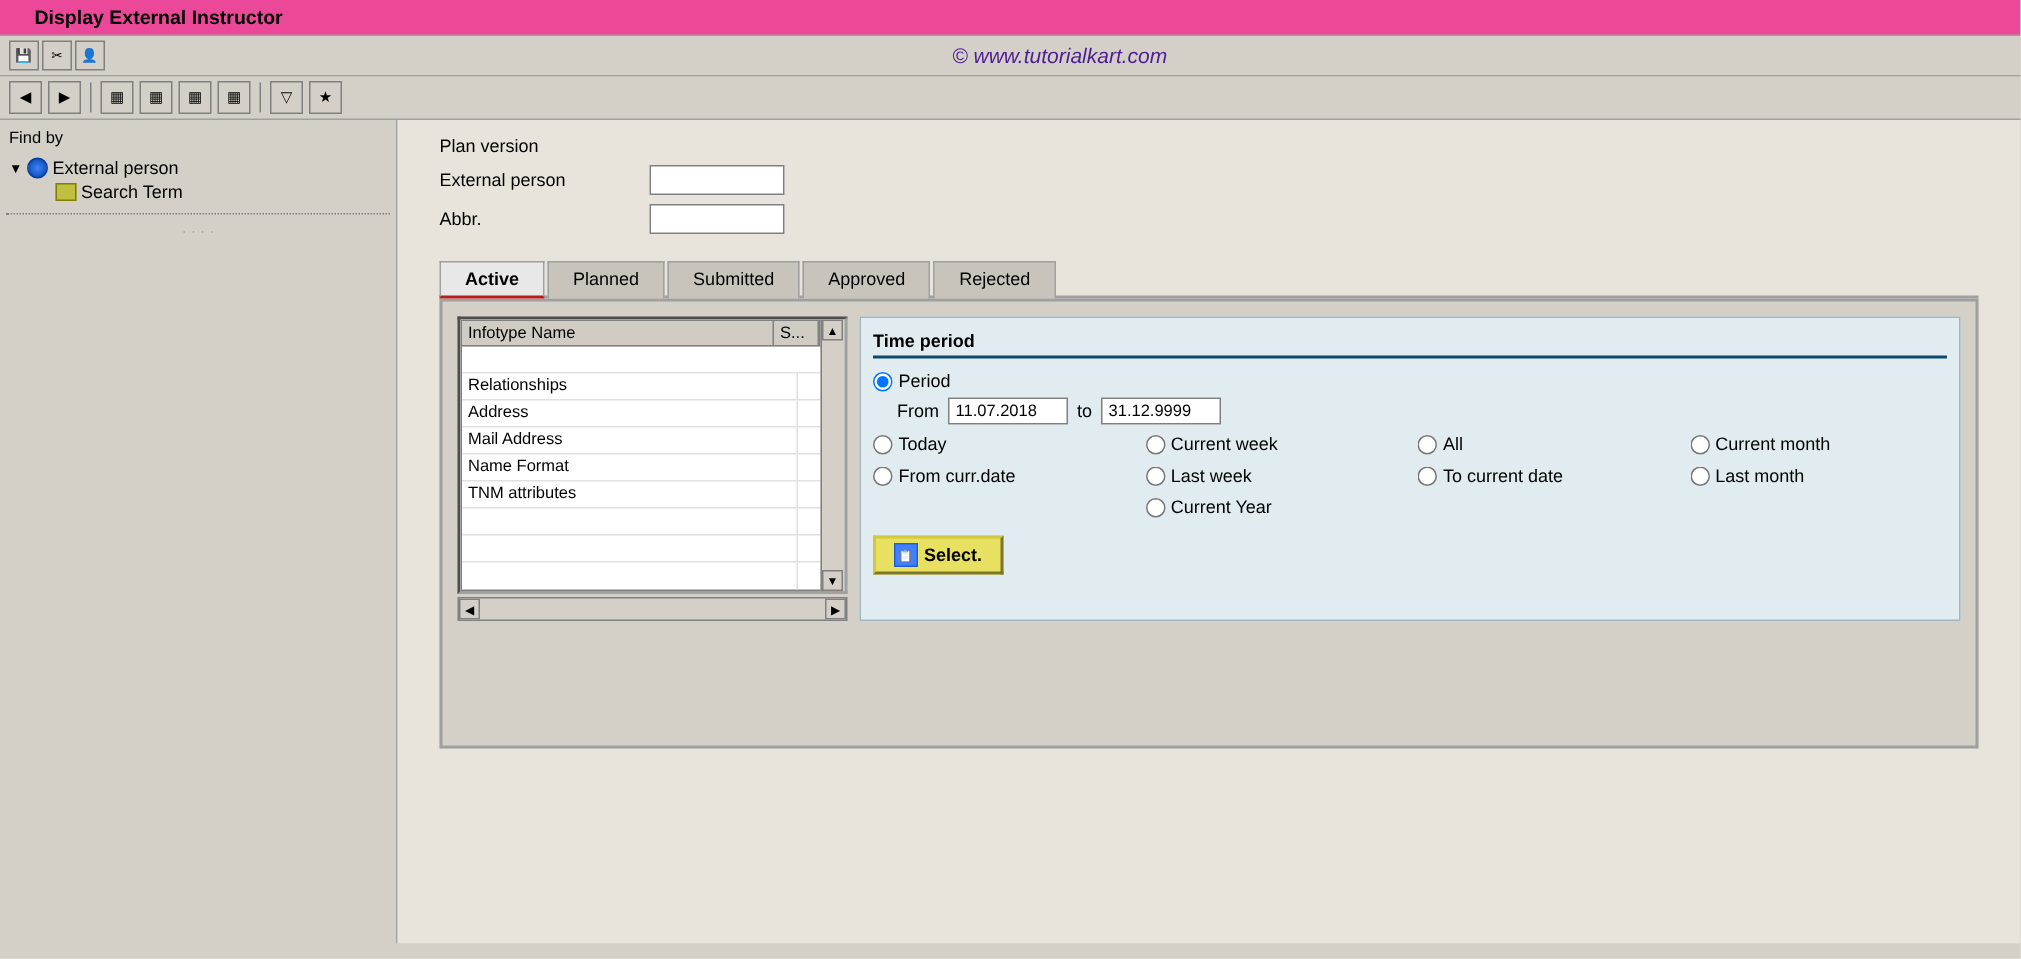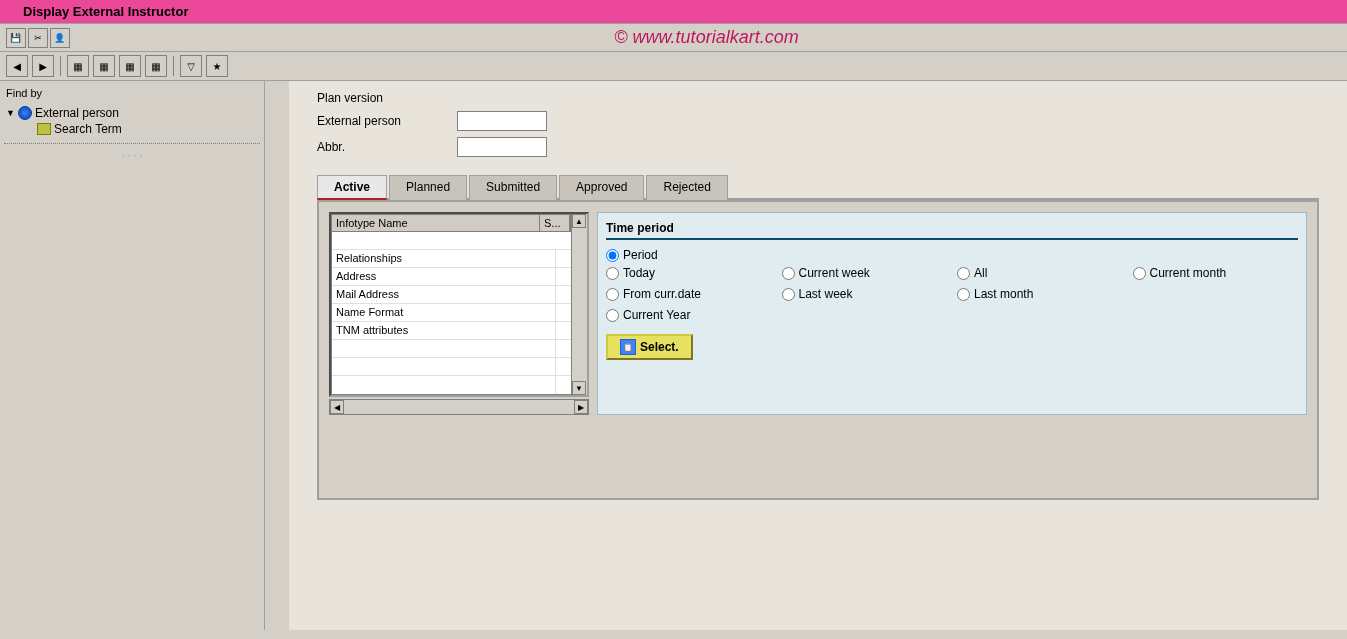--- a/index.html
+++ b/index.html
@@ -53,21 +53,20 @@
       display: flex;
       align-items: center;
       gap: 2px;
       border-bottom: 1px solid #a0a0a0;
     }
 
     
     .main-layout {
       display: flex;
       height: calc(100vh - 90px);
-      gap: 24px;
     }
 
     
     .left-panel {
       width: 265px;
       background: #d4d0c8;
       border-right: 1px solid #a0a0a0;
       padding: 4px;
     }
     .find-by-label {
@@ -326,21 +325,21 @@
 <body>
 
 <div class="title-bar">
   <span>Display External Instructor</span>
 </div>
 
 <div class="top-toolbar">
   <span class="icon-btn" title="Save">💾</span>
   <span class="icon-btn" title="Shortcut">✂</span>
   <span class="icon-btn" title="Person">👤</span>
-  <div style="flex:1; text-align:center; color:#be185d; font-style:italic; font-size:18px;">© www.tutorialkart.com</div>
+  <div style="flex:1; text-align:center; color:#4c1d95; font-style:italic; font-size:14px;">© www.tutorialkart.com</div>
 </div>
 
 <div class="toolbar">
   <button class="toolbar-btn">◀</button>
   <button class="toolbar-btn">▶</button>
   <div class="toolbar-separator"></div>
   <button class="toolbar-btn">▦</button>
   <button class="toolbar-btn">▦</button>
   <button class="toolbar-btn">▦</button>
   <button class="toolbar-btn">▦</button>
@@ -475,20 +474,26 @@
           </div>
 
           <div class="time-period-panel">
             <div class="time-period-title">Time period</div>
 
             <div class="radio-row">
               <input type="radio" name="timeperiod" id="rPeriod" checked="" style="">
               <label for="rPeriod">Period</label>
             </div>
 
+            <div class="period-from-row">
+              <span style="margin-left:16px;">From</span>
+              <input type="text" class="period-input" value="11.07.2018" style="">
+              <span>to</span>
+              <input type="text" class="period-input" value="31.12.9999" style="">
+            </div>
 
             <div class="radio-two-col">
               <div class="radio-row">
                 <input type="radio" name="timeperiod" id="rToday" style="">
                 <label for="rToday">Today</label>
               </div>
               <div class="radio-row">
                 <input type="radio" name="timeperiod" id="rCurrWeek" style="">
                 <label for="rCurrWeek">Current week</label>
               </div>
@@ -504,20 +509,24 @@
 
               <div class="radio-row">
                 <input type="radio" name="timeperiod" id="rFromCurr" style="">
                 <label for="rFromCurr">From curr.date</label>
               </div>
               <div class="radio-row">
                 <input type="radio" name="timeperiod" id="rLastWeek" style="">
                 <label for="rLastWeek">Last week</label>
               </div>
 
+              <div class="radio-row">
+                <input type="radio" name="timeperiod" id="rToCurr" style="">
+                <label for="rToCurr">To current date</label>
+              </div>
               <div class="radio-row">
                 <input type="radio" name="timeperiod" id="rLastMonth" style="">
                 <label for="rLastMonth">Last month</label>
               </div>
 
               <div></div>
               <div class="radio-row">
                 <input type="radio" name="timeperiod" id="rCurrYear" style="">
                 <label for="rCurrYear">Current Year</label>
               </div>

